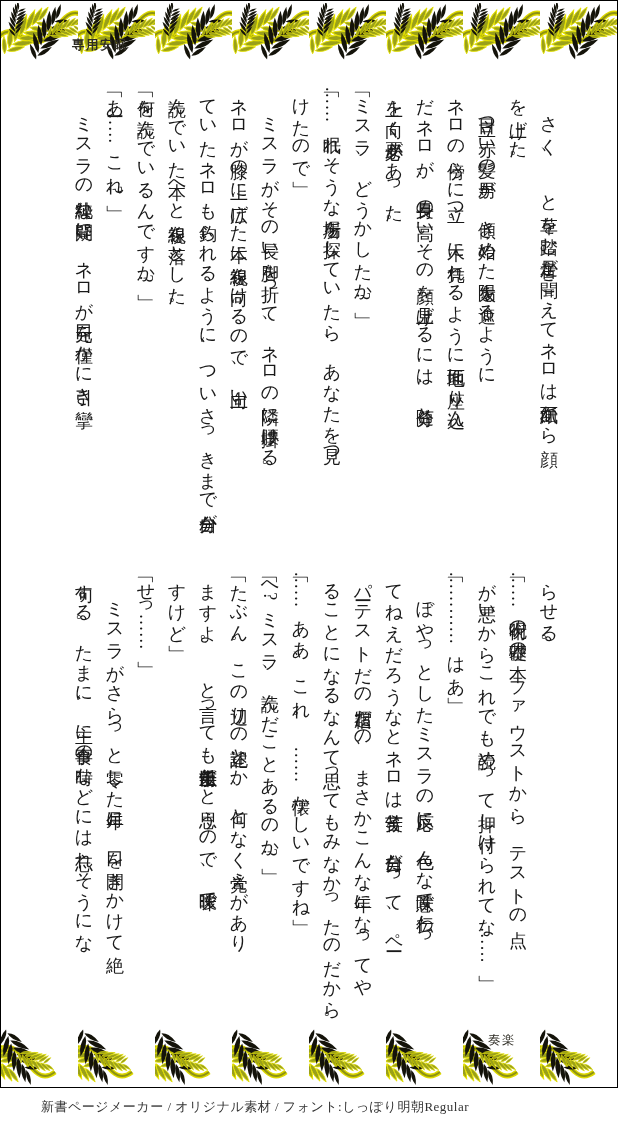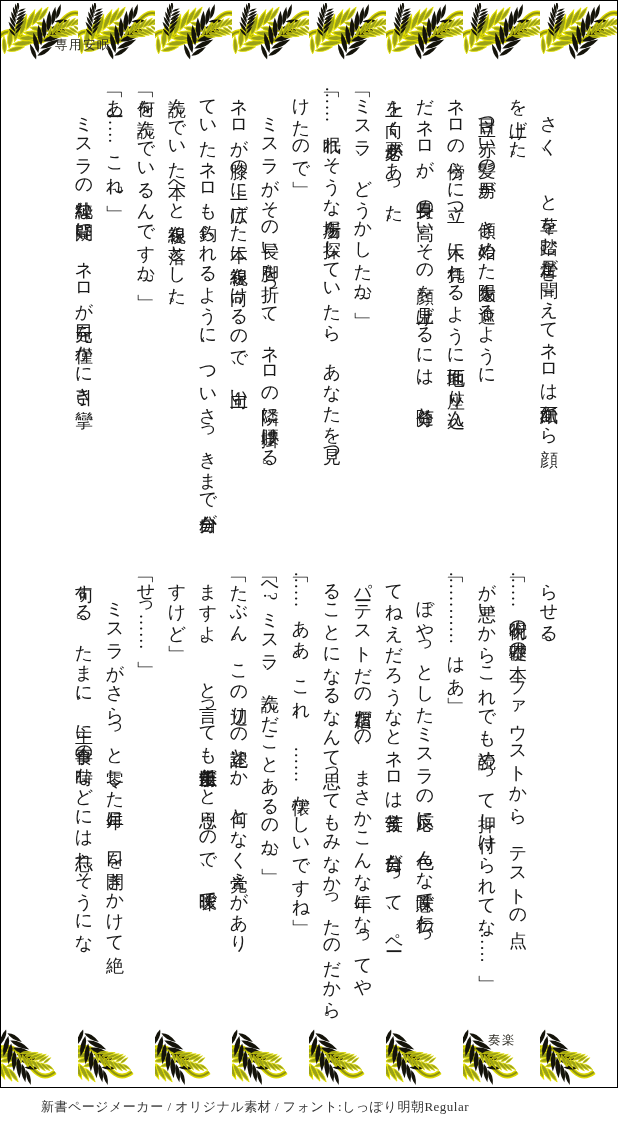--- a/index.html
+++ b/index.html
@@ -9,21 +9,21 @@
   .frame{position:absolute;left:0;top:0;width:618px;height:1088px;
          border:1px solid #000;box-sizing:border-box;background:#fff;}
 
   .band{position:absolute;left:1px;width:616px;height:58px;overflow:hidden;}
   .band-top{top:3px;}
   .band-bottom{top:1028px;transform:scaleY(-1);}
   .band svg{display:block;}
 
   .note{position:absolute;z-index:6;font-size:12.5px;color:#2e2c24;
         letter-spacing:1.5px;white-space:nowrap;}
-  .note-top{left:55px;top:37px;}
+  .note-top{left:72px;top:37px;font-weight:bold;}
   .note-bottom{left:488px;top:1032px;}
 
   .vblock{position:absolute;right:54px;writing-mode:vertical-rl;
           text-orientation:mixed;font-size:18px;line-height:31px;
           letter-spacing:0.3px;color:#191919;white-space:nowrap;}
   #block-top{top:86px;height:458px;}
   #block-bottom{top:571px;height:452px;}
   .vline{margin:0;}
 
   .credit{position:absolute;left:0;top:1098px;width:510px;text-align:center;

